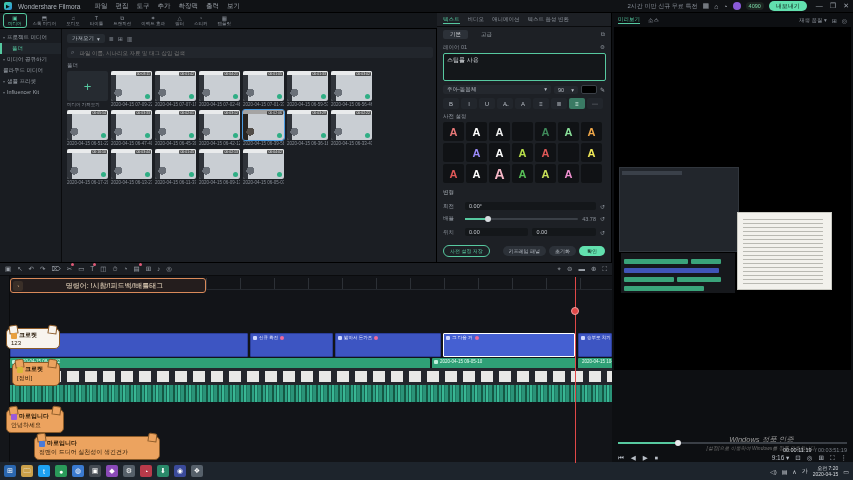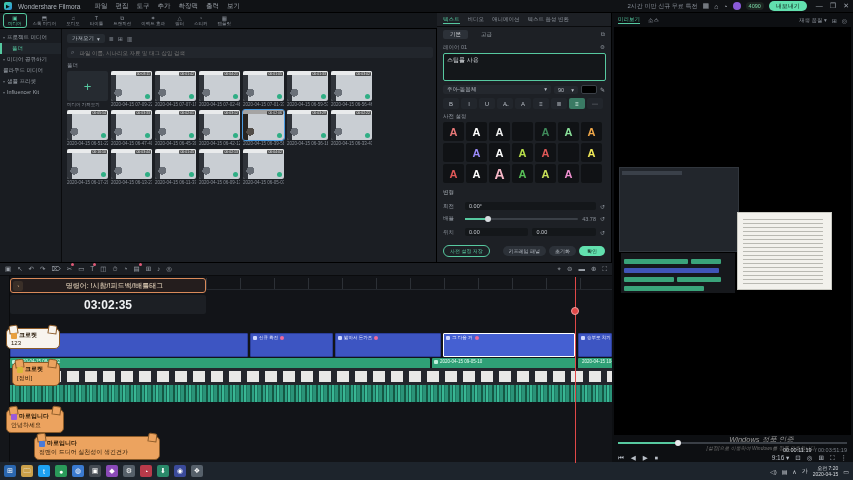--- a/index.html
+++ b/index.html
@@ -86,21 +86,21 @@
   .slider .knob{position:absolute;top:-2px;width:6px;height:6px;border-radius:50%;background:#d8dce0;}
   .tp-buttons{position:absolute;left:6px;right:6px;top:232px;display:flex;align-items:center;gap:3px;}
   .btn-outline{border:1px solid #57c9a0;color:#57c9a0;font-size:5px;border-radius:7px;padding:2px 6px;white-space:nowrap;}
   .btn-gray{background:#2c3138;color:#b8bec6;font-size:5px;border-radius:7px;padding:2px 6px;white-space:nowrap;}
   .btn-green{background:#62e0ae;color:#0c1f18;font-size:5px;border-radius:7px;padding:2px 8px;white-space:nowrap;}
   .spacer{flex:1;}
   
   .preview-panel{left:612px;top:13px;width:241px;height:449px;background:#0d0f12;}
   .pv-tabs{position:absolute;left:0;top:0;width:100%;height:14px;display:flex;gap:8px;align-items:center;padding:0 6px;}
   .pv-right{margin-left:auto;display:flex;gap:5px;align-items:center;font-size:5.5px;color:#8a9099;}
-  .viewport{position:absolute;left:2px;top:14px;width:237px;height:408px;background:#000;font-style:italic;}
+  .viewport{position:absolute;left:2px;top:14px;width:237px;height:343px;background:#000;font-style:italic;}
   .mini{position:absolute;left:5px;top:140px;width:213px;height:128px;}
   .mini .mainpane{position:absolute;left:0;top:0;width:120px;height:85px;background:#22262c;border:1px solid #31363d;}
   .mini .mainpane:before{content:"";position:absolute;left:2px;top:3px;width:60px;height:4px;background:#3a4049;}
   .mini .whitedoc{position:absolute;left:118px;top:45px;width:95px;height:78px;background:#f2f1ec;border:1px solid #c9c9c2;
      background-image:repeating-linear-gradient(#b9b9b2 0 1px,transparent 1px 4px);background-size:86% 88%;background-position:5px 6px;background-repeat:no-repeat;}
   .mini .mtl{position:absolute;left:2px;top:86px;width:114px;height:40px;background:#16181c;}
   .mini .bar{position:absolute;height:5px;border-radius:1px;background:#3aa37a;}
   .mini .barb{background:#4055b8;}
   .watermark{position:absolute;left:60px;top:408px;width:175px;text-align:center;}
   .wm1{font-size:7.5px;color:#9a9a9a;}
@@ -608,23 +608,20 @@
           <span class="tlico">⊕</span>
           <span class="tlico">⛶</span>
         </div>
     </div>
     <div class="rail"></div>
     <div class="ruler"></div>
     <div class="banner-clip">
       <div class="banner-chip">◔</div>
       <div class="banner-text">명령어: !시참/!피드백/!배틀태그</div>
     </div>
-    <div class="timer-clip">
-      <div class="timer-text">03:02:35</div>
-    </div>
     <div class="titletrack" id="titletrack">
         <div class="tclip" style="left: 10px; width: 238px;">
           <div class="lbl">
             <span class="ic"></span>
             <span>그 친구가를 잡음</span>
             <span class="fire"></span>
           </div>
         </div>
         <div class="tclip" style="left: 250px; width: 83px;">
           <div class="lbl">

